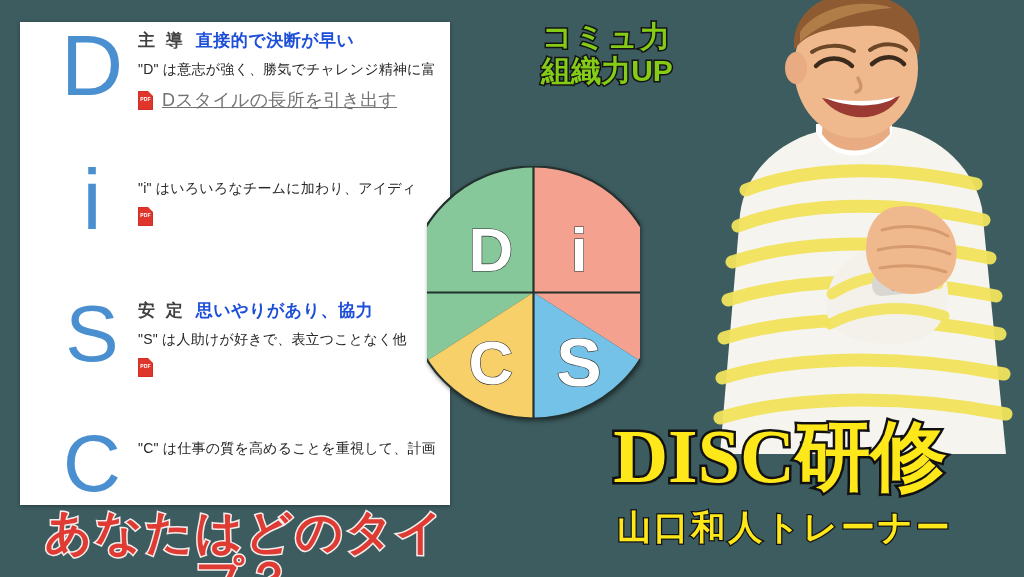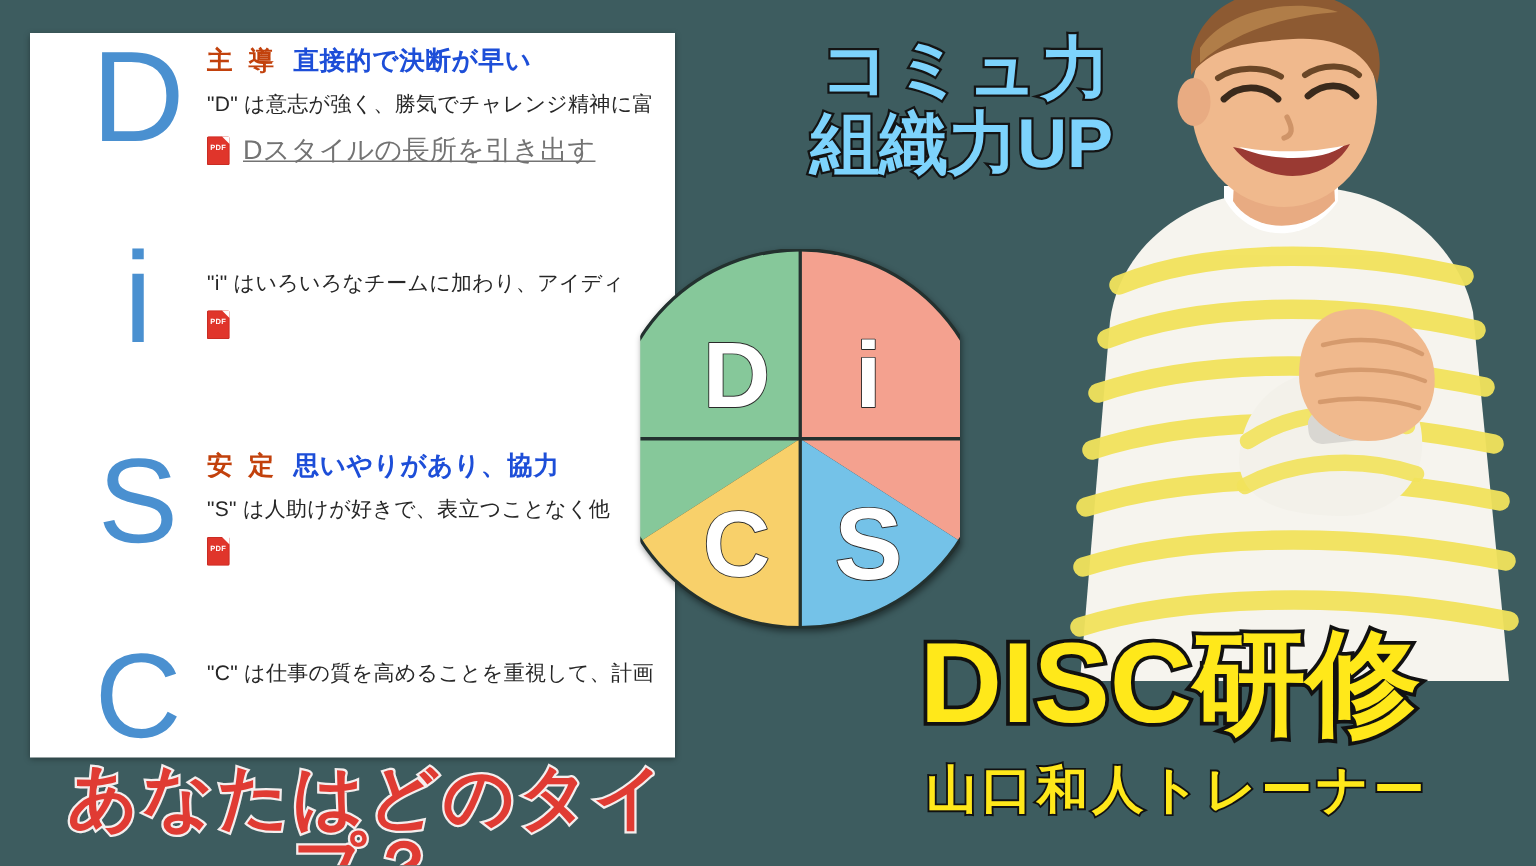--- a/index.html
+++ b/index.html
@@ -22,21 +22,21 @@
   .big-letter{
     position:absolute;left:36px;top:0;width:72px;text-align:center;
     color:#4a90d0;font-weight:400;line-height:1;
     font-family:"Liberation Sans","DejaVu Sans",sans-serif;
   }
   .row-body{position:absolute;left:118px;top:0;width:330px;}
   .row-head{
     font-size:17px;font-weight:bold;line-height:1.25;white-space:nowrap;
     letter-spacing:.5px;
   }
-  .row-head .kw{color:#c2410c;letter-spacing:3px;}
+  .row-head .kw{color:#404040;letter-spacing:3px;}
   .row-head .ph{color:#1d4ed8;margin-left:10px;margin-top:48px;}
   .row-desc{
     font-size:14px;color:#272727;line-height:1.35;margin-top:9px;
     white-space:nowrap;letter-spacing:.2px;
   }
   .row-link{display:flex;align-items:center;margin-top:9px;white-space:nowrap;}
   .pdf-ico{
     width:15px;height:19px;background:#e0352b;border-radius:1px;
     position:relative;flex:0 0 auto;margin-right:9px;
     box-shadow:0 0 0 .5px #c22a22 inset;
@@ -64,32 +64,32 @@
   .wheel-letter{
     font-family:"Liberation Sans","DejaVu Sans",sans-serif;
     font-weight:bold;fill:#ffffff;text-anchor:middle;
     paint-order:stroke;stroke:#2a2a2a;stroke-width:1.2px;
     stroke-linejoin:round;
   }
 
   
   .komyu{
     position:absolute;left:472px;top:22px;width:270px;
-    color:#7dd3fc;font-size:46px;font-weight:bold;line-height:1.0;
-    letter-spacing:2px;text-align:right;
+    color:#84cc16;font-size:30px;font-weight:bold;line-height:1.0;
+    letter-spacing:2px;text-align:center;
     -webkit-text-stroke:3px #141414;paint-order:stroke fill;
   }
   .komyu .l2{display:block;letter-spacing:0px;margin-top:4px;}
 
   .maintitle{
     position:absolute;left:540px;top:418px;width:480px;
     color:#ffe81a;font-size:76px;font-weight:bold;line-height:1;
     letter-spacing:0px;text-align:center;
     -webkit-text-stroke:5px #111111;paint-order:stroke fill;
-    font-family:Liberation Sans, sans-serif;
+    font-family:Liberation Serif, serif;
   }
   .subtitle{
     position:absolute;left:560px;top:510px;width:450px;
     color:#ffe81a;font-size:34px;font-weight:bold;line-height:1;
     letter-spacing:3px;text-align:center;
     -webkit-text-stroke:2.5px #111111;paint-order:stroke fill;
   }
 
   .question{
     position:absolute;left:10px;top:508px;width:470px;

